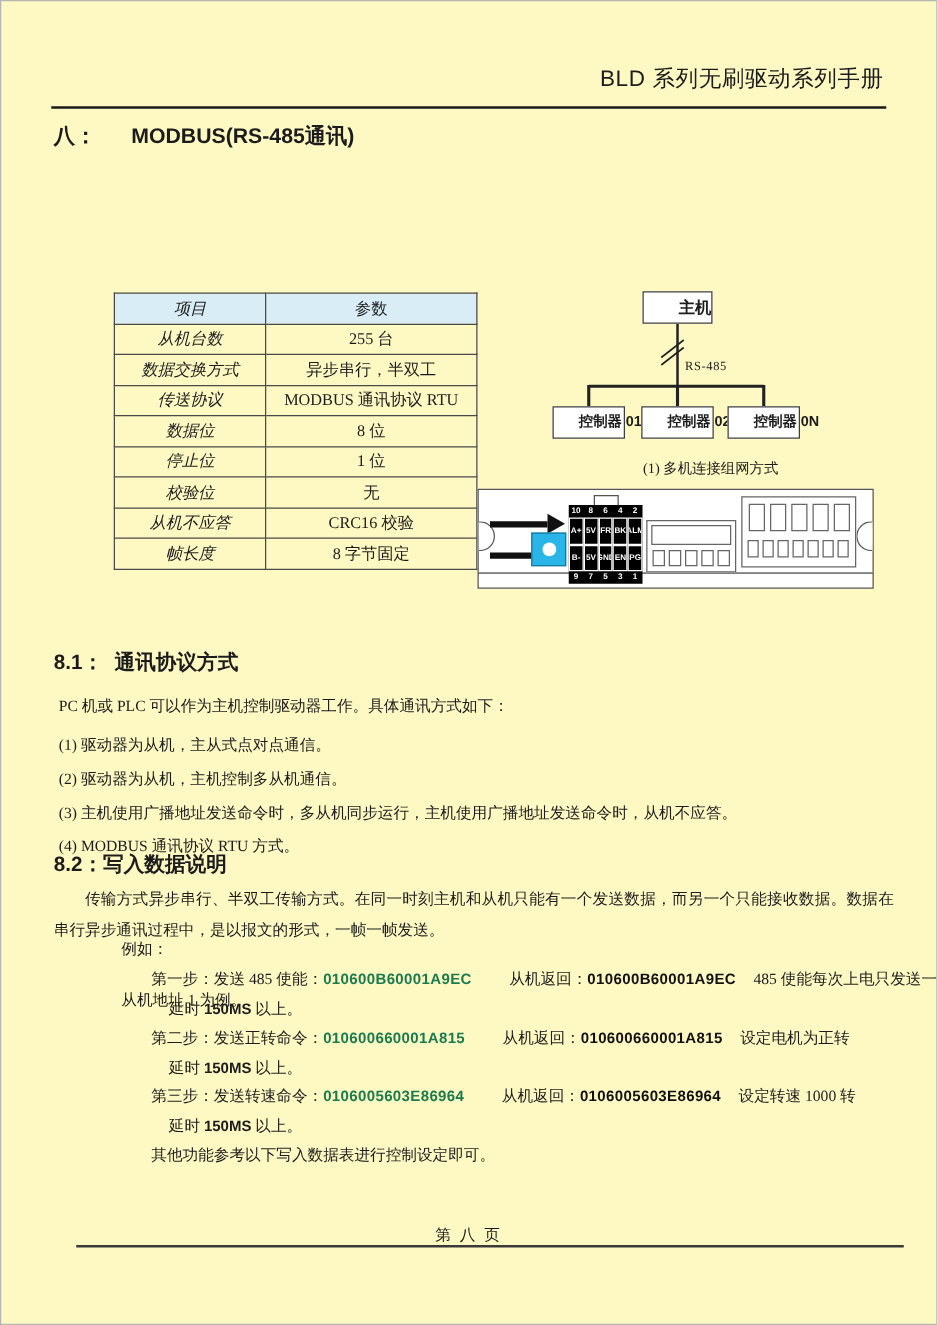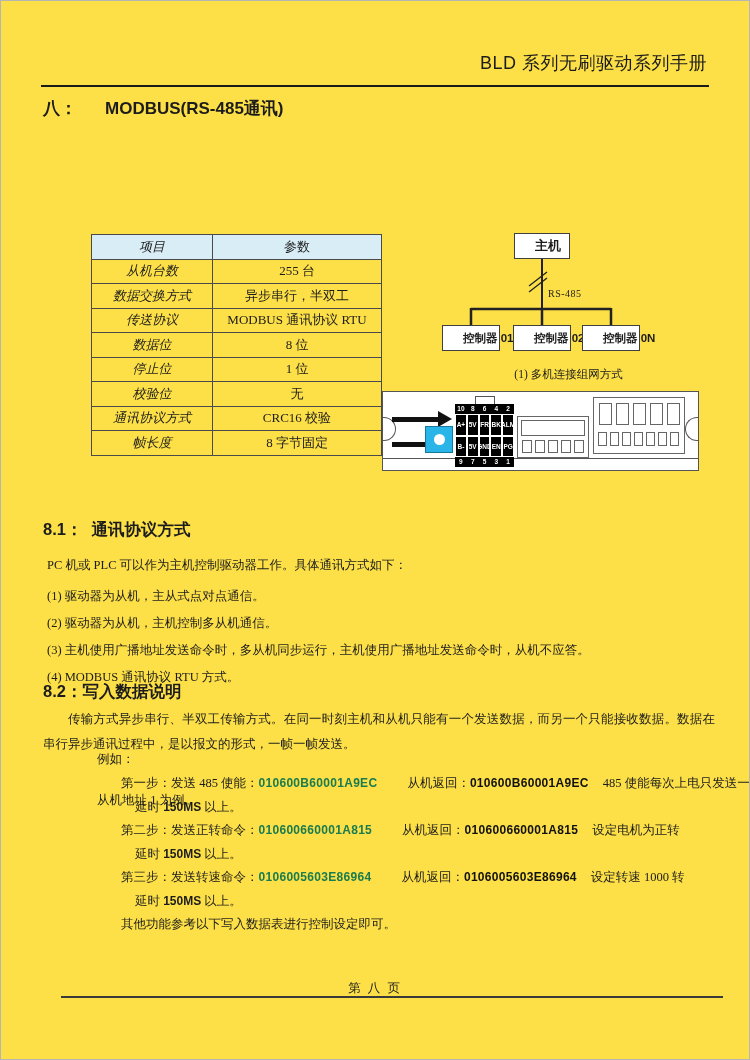--- a/index.html
+++ b/index.html
@@ -1,18 +1,18 @@
 <!DOCTYPE html>
 <html><head>
 <meta charset="utf-8">
 <style>
   html,body{margin:0;padding:0;background:#e8e8e8;}
   .page{
     position:relative;width:750px;height:1060px;margin:0 auto;
-    background:#fde047;border:1px solid #b5b5b5;box-sizing:border-box;
+    background:#fef9c3;border:1px solid #b5b5b5;box-sizing:border-box;
     font-family:"Liberation Serif","DejaVu Serif",serif;color:#1c1c1c;
     overflow:hidden;
   }
   
   .hdr-title{position:absolute;top:50px;right:42px;font-family:"Liberation Sans",sans-serif;
     font-size:18px;letter-spacing:.5px;}
   .hdr-rule{position:absolute;top:84px;left:40px;width:668px;border-top:2px solid #1a1a1a;}
   
   .sec8-head{position:absolute;top:96px;left:42px;display:flex;gap:28px;
     font-family:"Liberation Sans",sans-serif;font-weight:bold;font-size:17px;}
@@ -21,21 +21,21 @@
   
   table.params{position:absolute;top:233px;left:90px;width:291px;border-collapse:collapse;
     font-size:13px;text-align:center;}
   table.params th,table.params td{border:1px solid #4a4a4a;height:23.5px;padding:0 4px;font-weight:normal;}
   table.params th{background:#d9edf6;}
   table.params td:first-child,table.params th:first-child{width:112px;font-style:italic;}
   
   .net{position:absolute;top:230px;left:425px;width:285px;height:160px;}
   .net svg{position:absolute;left:0;top:0;}
   .net .box{position:absolute;box-sizing:border-box;border:1.5px solid #3f3f3f;background:#fff;
-    text-align:left;font-family:"Liberation Sans",sans-serif;font-weight:bold;padding-left:20px;}
+    text-align:right;font-family:"Liberation Sans",sans-serif;font-weight:bold;padding-left:20px;}
   .master{left:88px;top:2px;width:56px;height:26px;font-size:13px;line-height:24px;}
   .ctrl{top:94px;width:58px;height:26px;font-size:11.5px;line-height:24px;white-space:nowrap;}
   .rs485{position:absolute;left:122px;top:57px;font-size:10px;letter-spacing:.5px;}
   .net-caption{position:absolute;top:136px;left:0;width:100%;text-align:center;font-size:11.5px;}
   
   .dev{position:absolute;top:388px;left:378px;width:332px;height:96px;}
   .dev *{box-sizing:border-box;}
   .dev .body{position:absolute;left:3px;top:2px;width:317px;height:68px;border:1px solid #555;background:#fff;}
   .dev .strip{position:absolute;left:3px;top:69px;width:317px;height:13px;border:1px solid #555;background:#fff;}
   .dev .notch{position:absolute;width:13px;height:24px;border:1px solid #555;background:#fff;top:28px;}
@@ -117,21 +117,21 @@
         </tr>
         <tr>
           <td>停止位</td>
           <td>1 位</td>
         </tr>
         <tr>
           <td>校验位</td>
           <td>无</td>
         </tr>
         <tr>
-          <td>通讯协议方式</td>
+          <td>从机不应答</td>
           <td>CRC16 校验</td>
         </tr>
         <tr>
           <td>帧长度</td>
           <td>8 字节固定</td>
         </tr>
       </tbody>
   </table>
 
   <div class="net">

